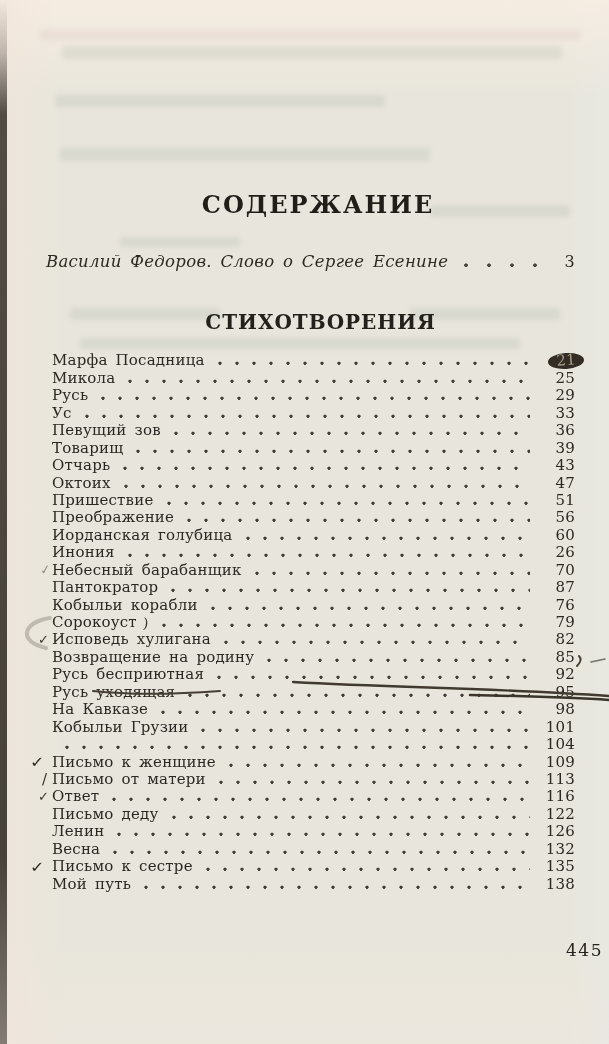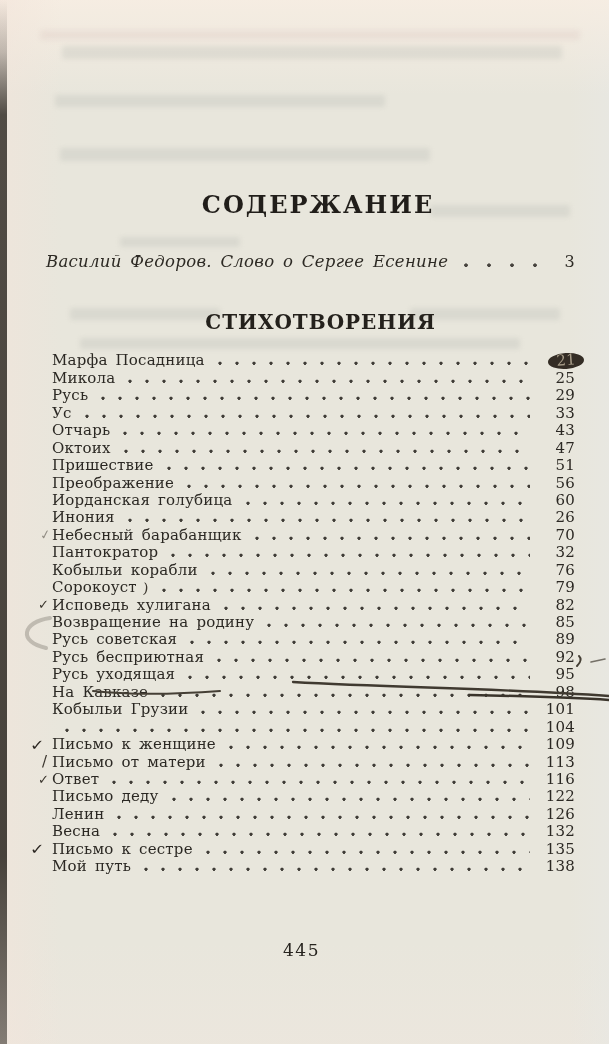--- a/index.html
+++ b/index.html
@@ -63,21 +63,21 @@
     border-radius:50% / 48%;padding:0 8px 1px 8px;margin:-2px -9px 0 8px;
     transform:rotate(-4deg);line-height:15px;
   }
   .mark{position:absolute;color:#3a352d;font-family:"DejaVu Sans",sans-serif;}
   .mark.checkmark{left:-14px;top:1px;font-size:13px;}
   .mark.checkmark-light{left:-12px;top:1px;font-size:13px;opacity:.5;transform:rotate(-10deg);}
   .mark.checkmark-heavy{left:-21px;top:0;font-size:15px;font-weight:700;color:#2a2520;transform:scaleX(1.15);}
   .mark.slash{left:-10px;top:-1px;font-size:15px;}
   .paren-mark{color:#3a352d;margin-left:6px;display:inline-block;transform:rotate(6deg);font-size:14px;}
   .page-footer{
-    position:absolute;top:940px;left:0;right:6px;text-align:center;
+    position:absolute;top:940px;left:0;right:6px;text-align:right;
     font-size:17px;letter-spacing:1.5px;color:#27241f;
   }
   svg.pen-overlay{position:absolute;left:0;top:0;pointer-events:none;}
 </style>
 </head>
 <body>
 
 <div id="scan">
 
   <div class="left-edge"></div>
@@ -118,20 +118,30 @@
         <span class="toc-title">Русь</span>
         <span class="leader"></span>
         <span class="toc-page">29</span>
       </div>
       <div class="toc-row">
         <span class="toc-title">Ус</span>
         <span class="leader"></span>
         <span class="toc-page">33</span>
       </div>
       <div class="toc-row">
+        <span class="toc-title">Певущий зов</span>
+        <span class="leader"></span>
+        <span class="toc-page">36</span>
+      </div>
+      <div class="toc-row">
+        <span class="toc-title">Товарищ</span>
+        <span class="leader"></span>
+        <span class="toc-page">39</span>
+      </div>
+      <div class="toc-row">
         <span class="toc-title">Отчарь</span>
         <span class="leader"></span>
         <span class="toc-page">43</span>
       </div>
       <div class="toc-row">
         <span class="toc-title">Октоих</span>
         <span class="leader"></span>
         <span class="toc-page">47</span>
       </div>
       <div class="toc-row">
@@ -156,21 +166,21 @@
       </div>
       <div class="toc-row">
         <span class="mark checkmark-light">✓</span>
         <span class="toc-title">Небесный барабанщик</span>
         <span class="leader"></span>
         <span class="toc-page">70</span>
       </div>
       <div class="toc-row">
         <span class="toc-title">Пантократор</span>
         <span class="leader"></span>
-        <span class="toc-page">32</span>
+        <span class="toc-page">87</span>
       </div>
       <div class="toc-row">
         <span class="toc-title">Кобыльи корабли</span>
         <span class="leader"></span>
         <span class="toc-page">76</span>
       </div>
       <div class="toc-row">
         <span class="toc-title">Сорокоуст</span>
         <span class="paren-mark">)</span>
         <span class="leader"></span>
@@ -181,25 +191,20 @@
         <span class="toc-title">Исповедь хулигана</span>
         <span class="leader"></span>
         <span class="toc-page">82</span>
       </div>
       <div class="toc-row">
         <span class="toc-title">Возвращение на родину</span>
         <span class="leader"></span>
         <span class="toc-page">85</span>
       </div>
       <div class="toc-row">
-        <span class="toc-title">Русь советская</span>
-        <span class="leader"></span>
-        <span class="toc-page">89</span>
-      </div>
-      <div class="toc-row">
         <span class="toc-title">Русь бесприютная</span>
         <span class="leader"></span>
         <span class="toc-page">92</span>
       </div>
       <div class="toc-row">
         <span class="toc-title">Русь уходящая</span>
         <span class="leader"></span>
         <span class="toc-page">95</span>
       </div>
       <div class="toc-row">

